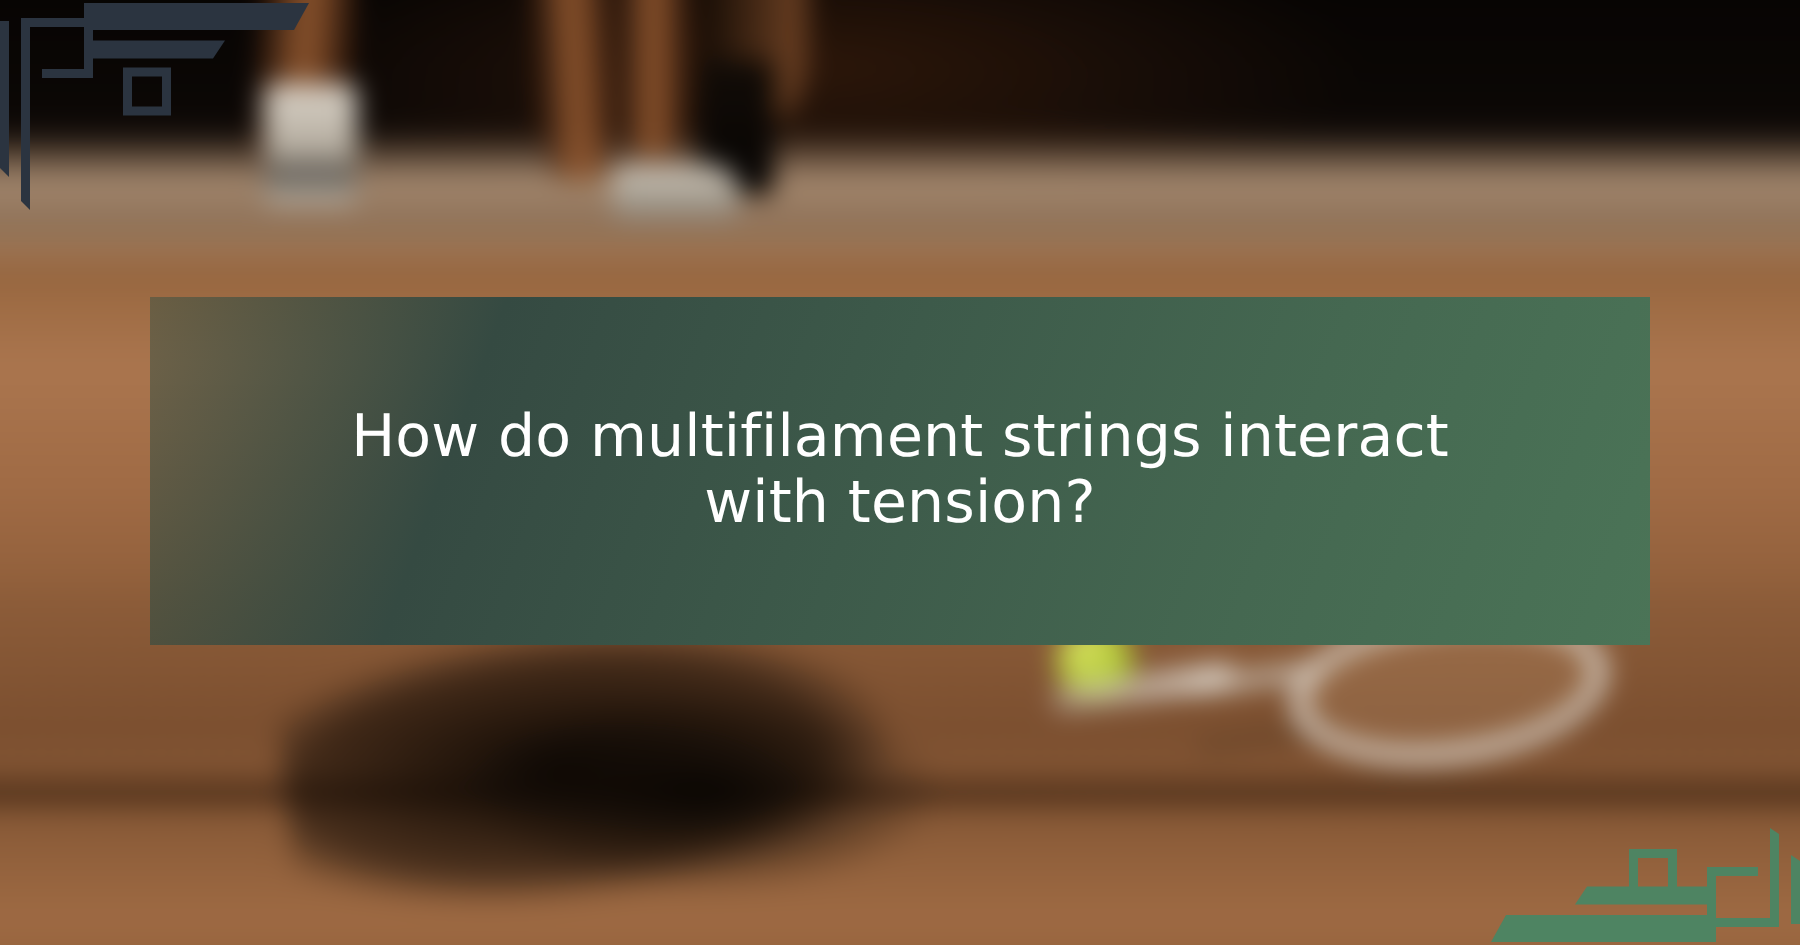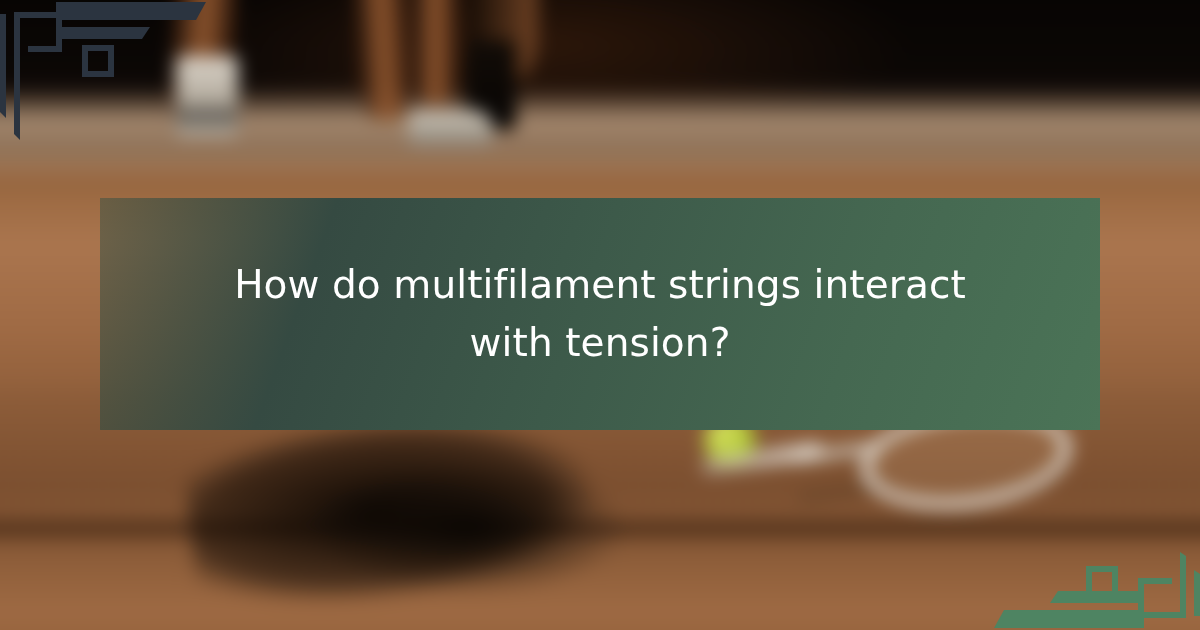--- a/index.html
+++ b/index.html
@@ -171,21 +171,21 @@
     justify-content: center;
   }
   .card-inner {
     width: 760px;
     text-align: center;
   }
   .headline {
     margin: 12px;
     color: #ffffff;
     font-size: 39px;
-    line-height: 58px;
+    line-height: 44px;
     font-weight: 400;
     letter-spacing: .1px;
     font-family: "DejaVu Sans", sans-serif;
   }
 </style>
 </head>
 <body>
 
 <div class="stage">
 

